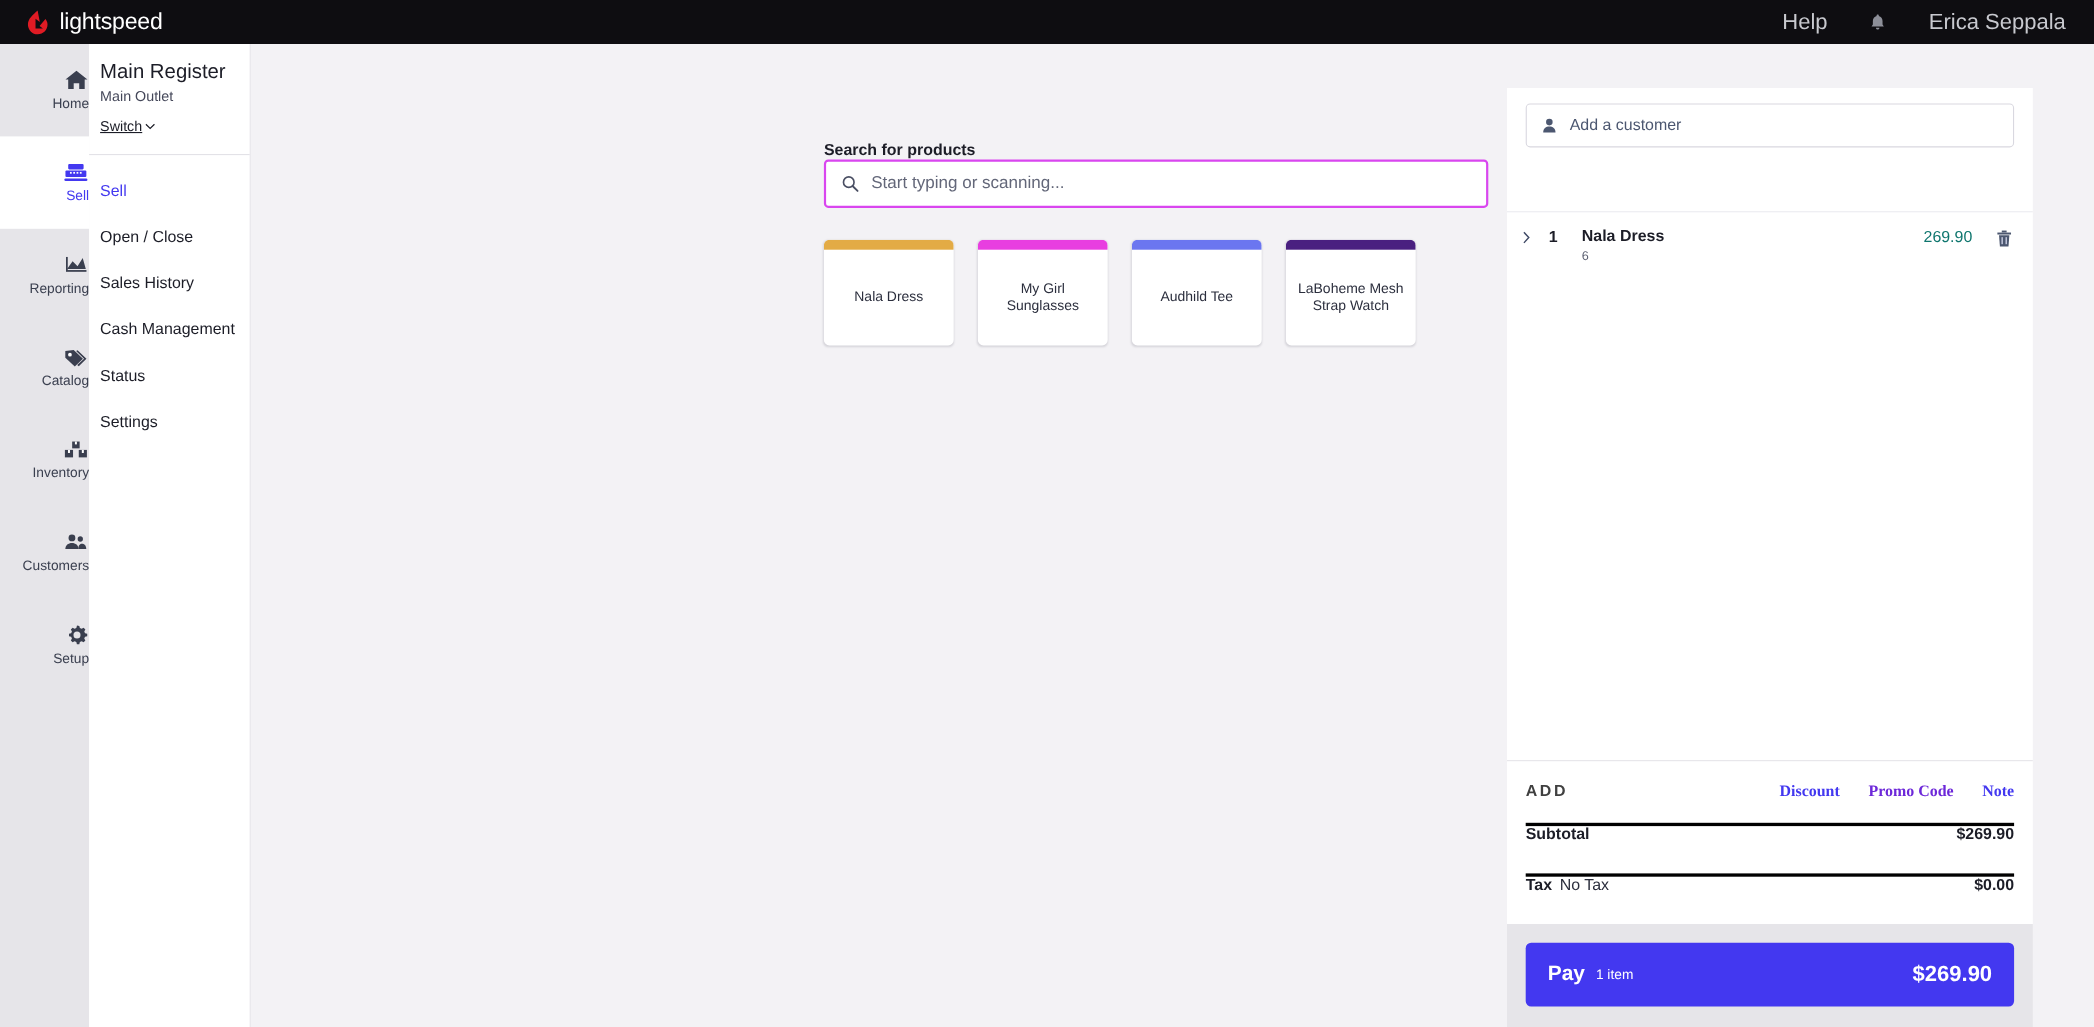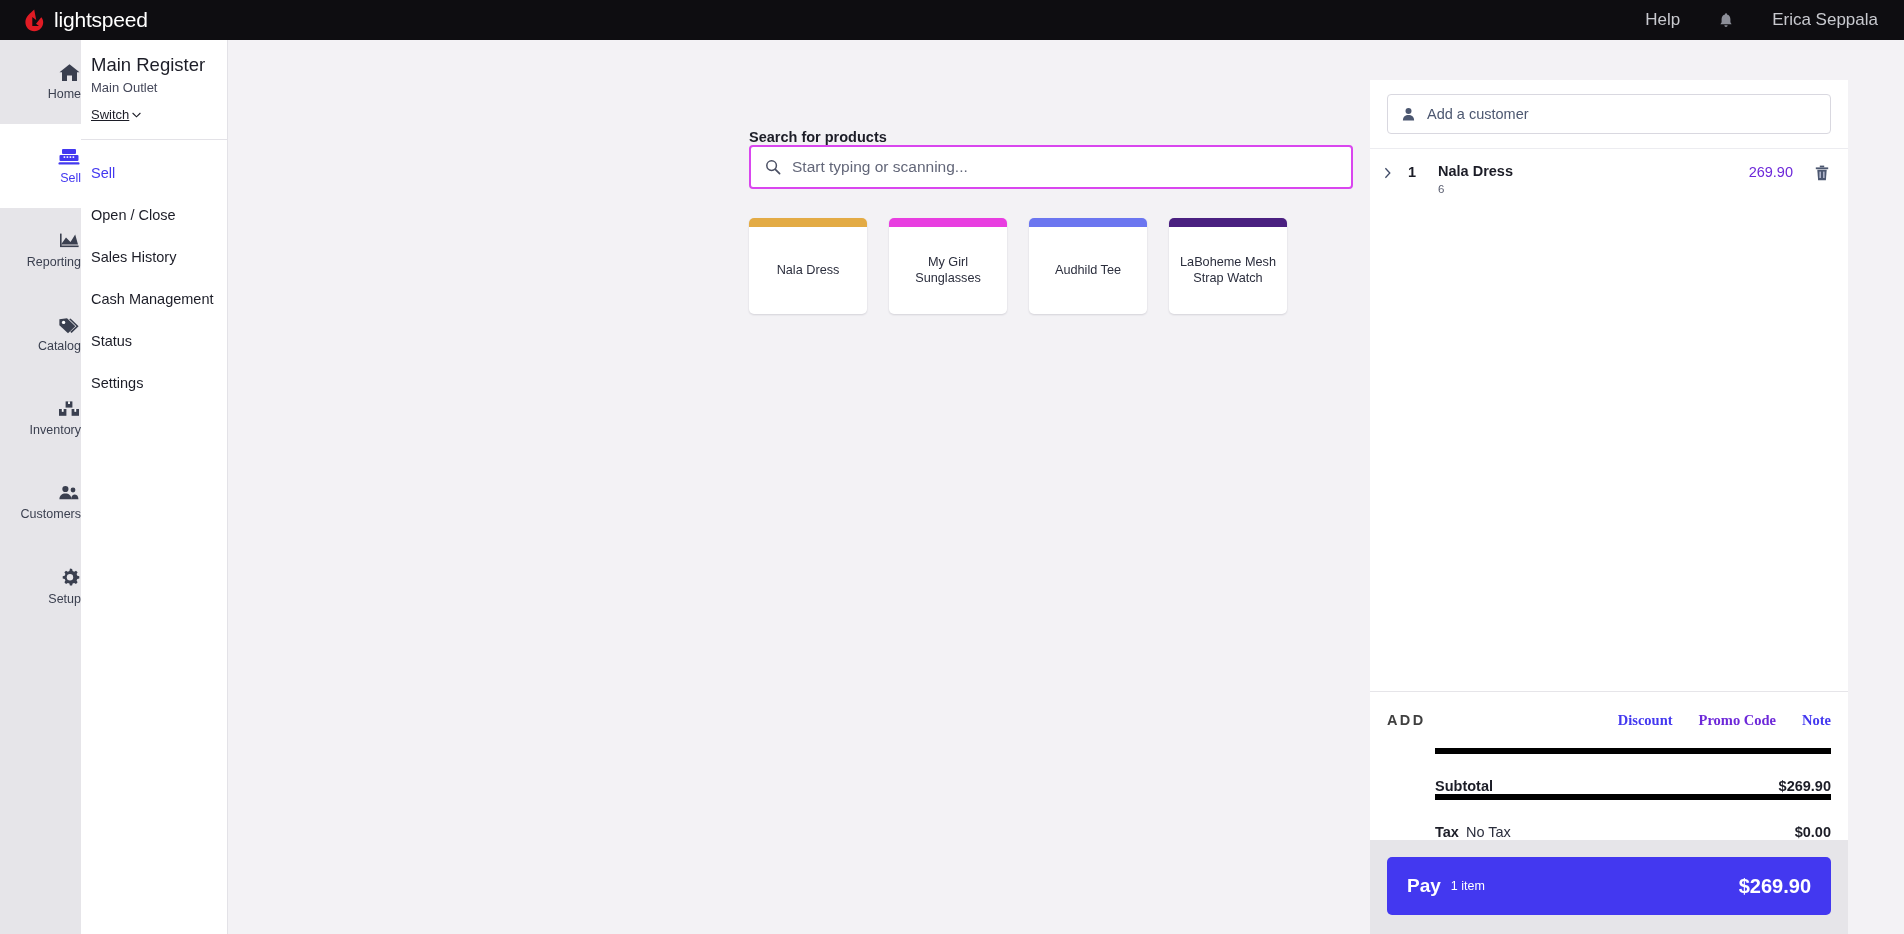--- a/index.html
+++ b/index.html
@@ -13,21 +13,21 @@
 
   
   .topbar {
     height: 40px; background: #0e0d11; flex: 0 0 40px;
     display: flex; align-items: center; padding: 0 26px 0 24px;
   }
   .brand { display: flex; align-items: center; gap: 9px; }
   .brand-mark { width: 21px; height: 23px; display: block; }
   .brand-name { color: #ffffff; font-size: 21px; letter-spacing: -0.2px; font-weight: 400; }
   .topbar-right { margin-left: auto; display: flex; align-items: center; gap: 38px; }
-  .topbar-link { color: #c8c9cf; font-size: 17px; }
+  .topbar-link { color: #c8c9cf; font-size: 20px; }
   .bell { width: 16px; height: 17px; display: block; }
 
   
   .body-row { flex: 1; display: flex; min-height: 0; }
 
   
   .rail { width: 81px; flex: 0 0 81px; background: #e6e5e9; display: flex; flex-direction: column; }
   .rail-item {
     height: 84px; display: flex; flex-direction: column;
     align-items: flex-end; justify-content: center; gap: 5px;
@@ -87,51 +87,51 @@
     display: flex; flex-direction: column; overflow: hidden; cursor: pointer;
   }
   .tile-bar { height: 9px; flex: 0 0 9px; }
   .tile-name {
     flex: 1; display: flex; align-items: center; justify-content: center;
     text-align: center; font-size: 12.7px; color: #2b2e3d; padding: 0 6px; line-height: 1.25;
   }
 
   
   .cart { position: absolute; left: 1142px; top: 40px; width: 478px; bottom: 0; display: flex; flex-direction: column; }
-  .cart-top { background: #ffffff; flex: 1 1 auto; min-height: 0; display: flex; flex-direction: column; }
+  .cart-top { background: #ffffff; flex: 1 1 auto; min-height: 0; display: flex; flex-direction: column; gap: 44px; }
   .customer-row { padding: 14px 17px 0 17px; }
   .customer-box {
     height: 40px; border: 1px solid #d9d8e0; border-radius: 4px; background: #ffffff;
     display: flex; align-items: center; gap: 12px; padding: 0 14px; cursor: pointer;
   }
   .customer-box svg { display: block; }
   .customer-text { font-size: 14.5px; color: #4c5770; }
 
   .items { margin-top: 14px; border-top: 1px solid #ececf0; flex: 1; }
   .line-item {
     display: flex; align-items: flex-start; padding: 14px 17px 14px 14px; gap: 0;
   }
   .li-chevron { width: 24px; flex: 0 0 24px; padding-top: 2px; cursor: pointer; }
   .li-qty { width: 30px; flex: 0 0 30px; font-size: 14.5px; font-weight: 700; color: #1c1d27; padding-top: 1px; }
   .li-body { flex: 1; }
   .li-name { font-size: 14.5px; font-weight: 700; color: #1c1d27; }
   .li-sub { font-size: 11.5px; color: #5a5e70; margin-top: 4px; }
-  .li-price { font-size: 14.5px; color: #6d28d9; padding-top: 1px; margin-right: 22px; }
+  .li-price { font-size: 14.5px; color: #0f766e; padding-top: 1px; margin-right: 22px; }
   .li-trash { width: 16px; flex: 0 0 16px; padding-top: 2px; cursor: pointer; }
 
   .cart-totals { background: #ffffff; border-top: 1px solid #e6e5e9; flex: 0 0 auto; padding: 0 17px; }
   .add-row { display: flex; align-items: center; height: 56px; }
   .add-label { font-size: 14.5px; font-weight: 700; color: #404040; letter-spacing: 2.4px; }
   .add-links { margin-left: auto; display: flex; gap: 26px; align-items: center; }
   .lnk { font-size: 14.5px; font-weight: 700; cursor: pointer; font-family: Liberation Serif, serif; }
   .lnk.blue { color: #4338f0; }
   .lnk.muted { color: #6d28d9; cursor: default; }
   .tot-row {
-    display: flex; align-items: flex-end; height: 46px; border-top: 6px solid #000000;
-    font-size: 14.5px; color: #1c1d27; margin-left: 48px;
+    display: flex; align-items: flex-start; height: 46px; border-top: 3px solid #000000;
+    font-size: 14.5px; color: #1c1d27;
   }
   .tot-label { font-weight: 700; }
   .tot-note { font-weight: 400; margin-left: 7px; color: #2b2e3d; }
   .tot-val { margin-left: auto; font-weight: 700; }
   .tot-row:last-child { border-bottom: 0; }
 
   .cart-footer {
     background: #e6e5e9; flex: 0 0 auto; padding: 17px 17px 19px 17px;
   }
   .pay-btn {

